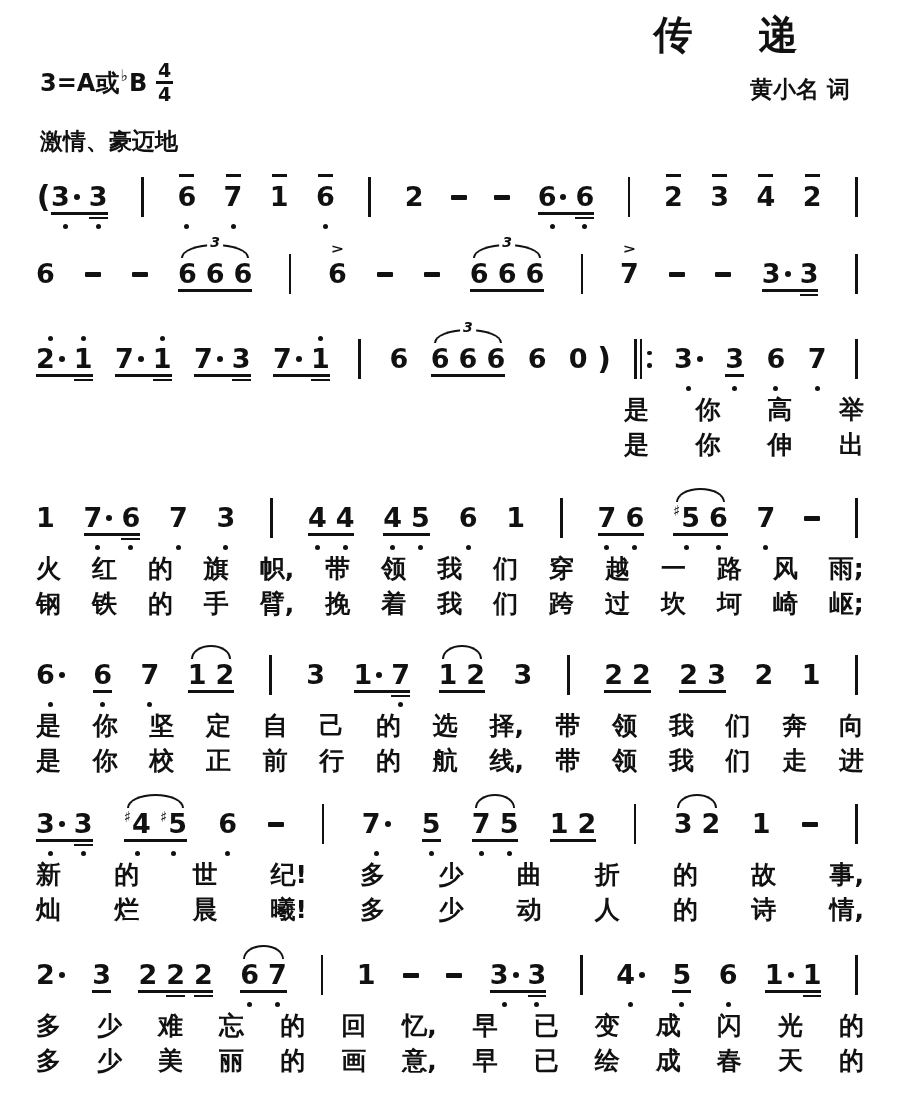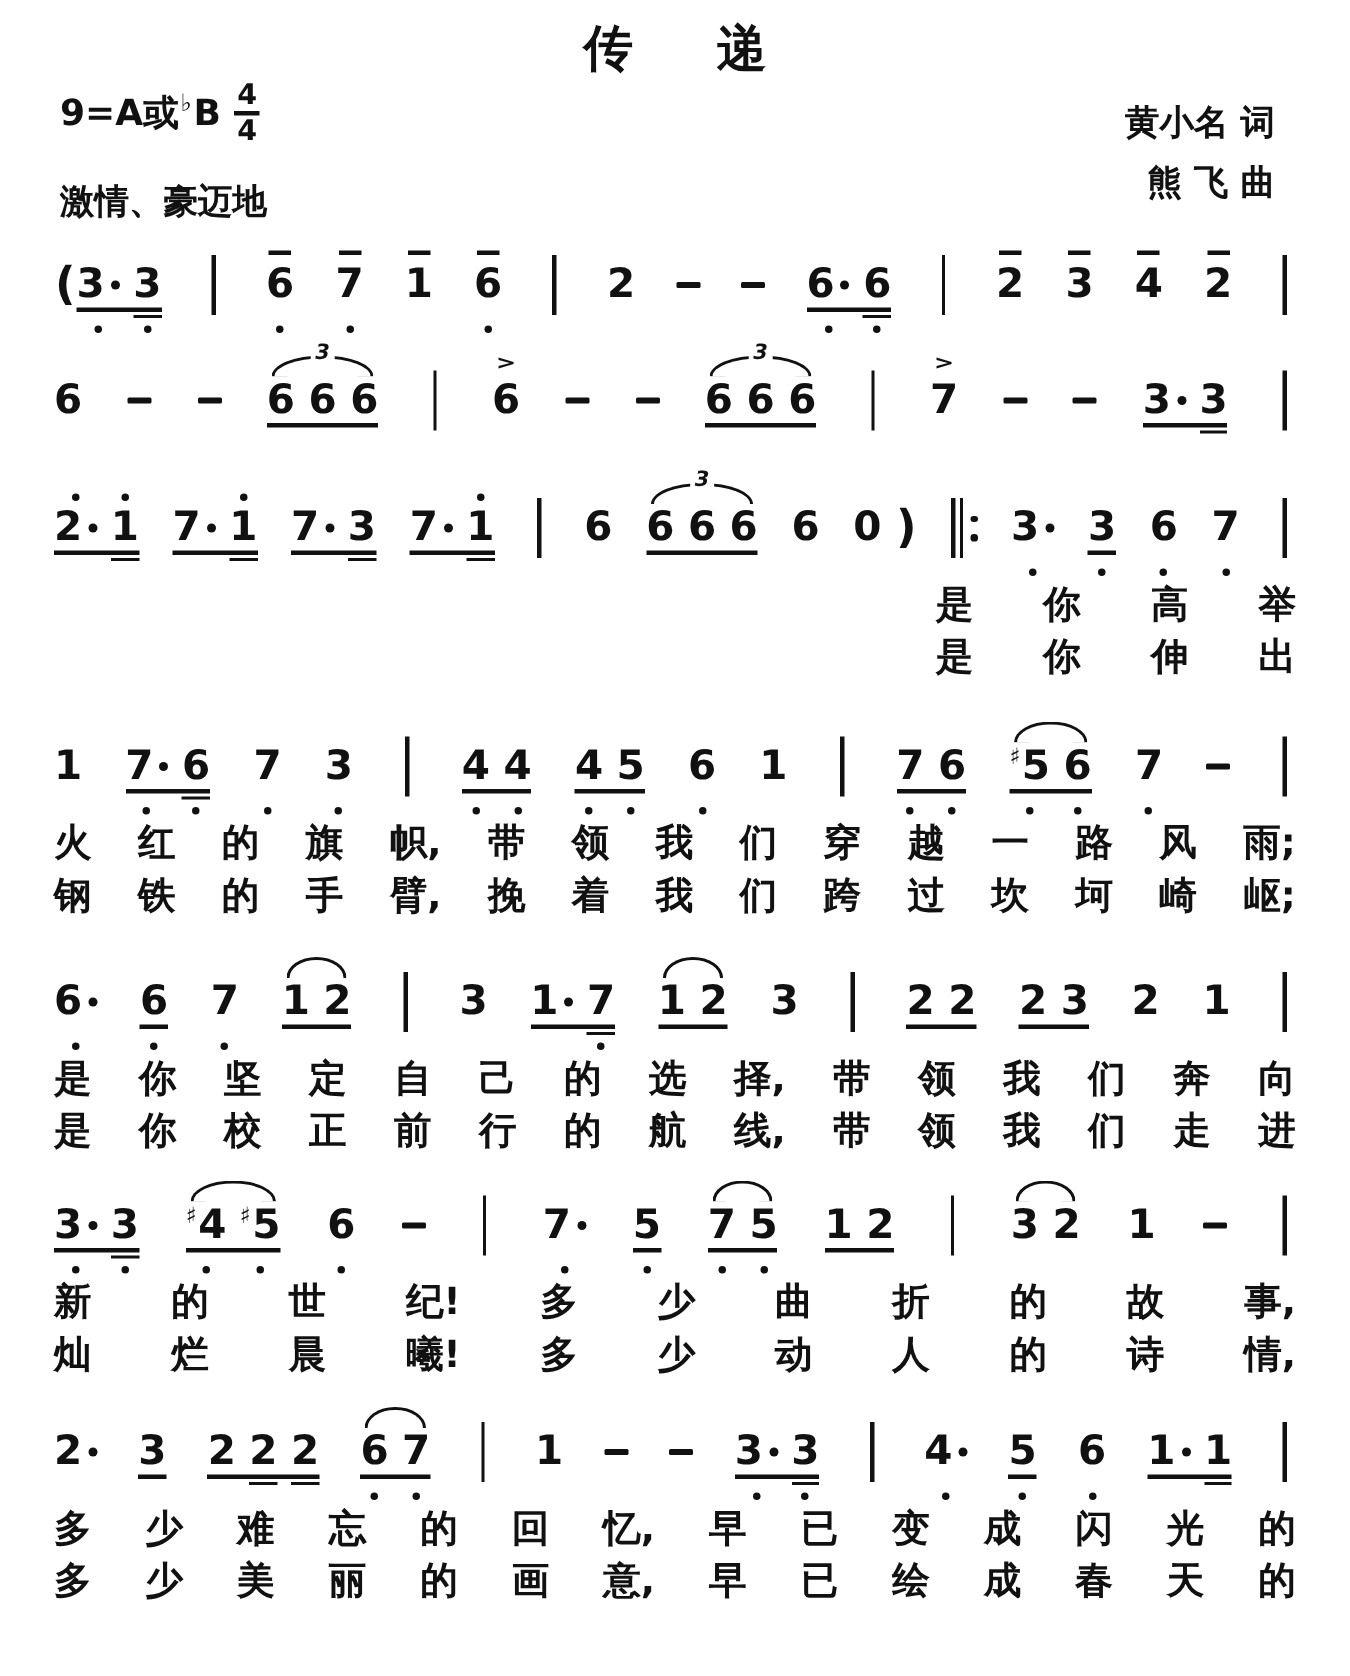--- a/index.html
+++ b/index.html
@@ -1,21 +1,21 @@
 <!DOCTYPE html>
 <html><head>
 <meta charset="utf-8">
 <style>
   html,body{margin:0;padding:0;background:#fff;}
   body{width:900px;height:1117px;overflow:hidden;color:#111;
        font-family:"DejaVu Sans",sans-serif;}
   .page{width:900px;height:1117px;box-sizing:border-box;padding:0 36px;background:#fff;}
 
   
-  .title{ text-align:center;font-size:33px;font-weight:bold;
+  .title{ text-align:right;font-size:39px;font-weight:bold;
           letter-spacing:1.7em;text-indent:1.7em;padding-top:12px;line-height:1.2;}
   .header-row{display:flex;justify-content:space-between;margin-top:2px;font-weight:bold;}
   .key-line{font-size:24px;display:flex;align-items:center;padding-left:4px;}
   .flat{font-size:16px;position:relative;top:-7px;margin:0 1px;}
   .frac{display:inline-flex;flex-direction:column;align-items:center;margin-left:9px;
         font-size:19px;line-height:1;}
   .frac .fbar{width:17px;height:2.5px;background:#111;margin:1.5px 0;}
   .tempo{font-size:23px;margin-top:22px;padding-left:4px;}
   .credits{text-align:right;font-size:23px;line-height:1.75;padding:8px 14px 0 0;}
 
@@ -60,34 +60,33 @@
 </style>
 </head>
 <body>
 
 <div class="page">
   <div class="title">传递</div>
 
   <div class="header-row">
     <div>
       <div class="key-line">
-        <span>9=A或</span>
+        <span>3=A或</span>
           <span class="flat">♭</span>
           <span>B</span>
         <span class="frac">
           <span>4</span>
           <span class="fbar"></span>
           <span>4</span>
         </span>
       </div>
       <div class="tempo">激情、豪迈地</div>
     </div>
     <div class="credits">
       <div>黄小名 词</div>
-      <div>熊 飞 曲</div>
     </div>
   </div>
 
   <div id="score">
       <div class="music-row" style="margin-top: 10px;">
         <span class="grp">
           <span class="tok">
             <span class="marks"></span>
             <span class="nz paren">(</span>
             <span class="unders"></span>

